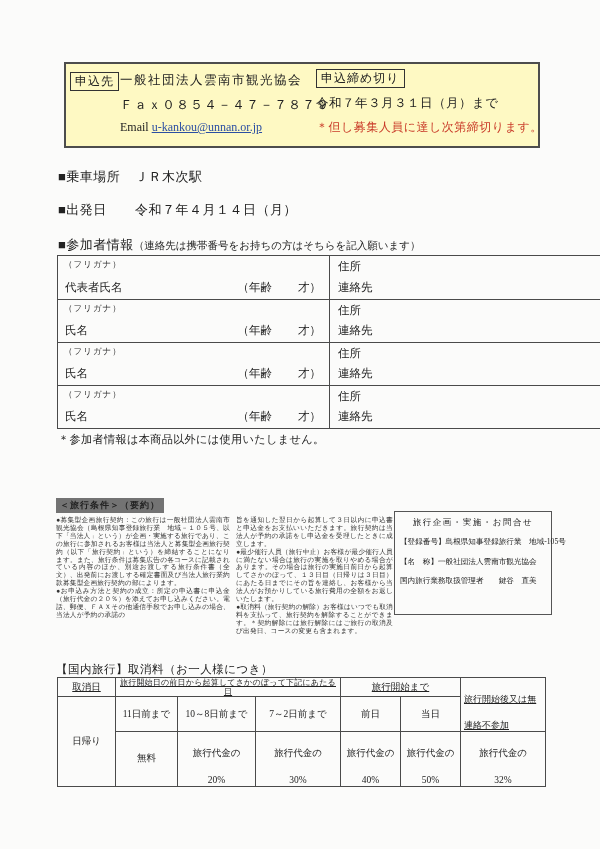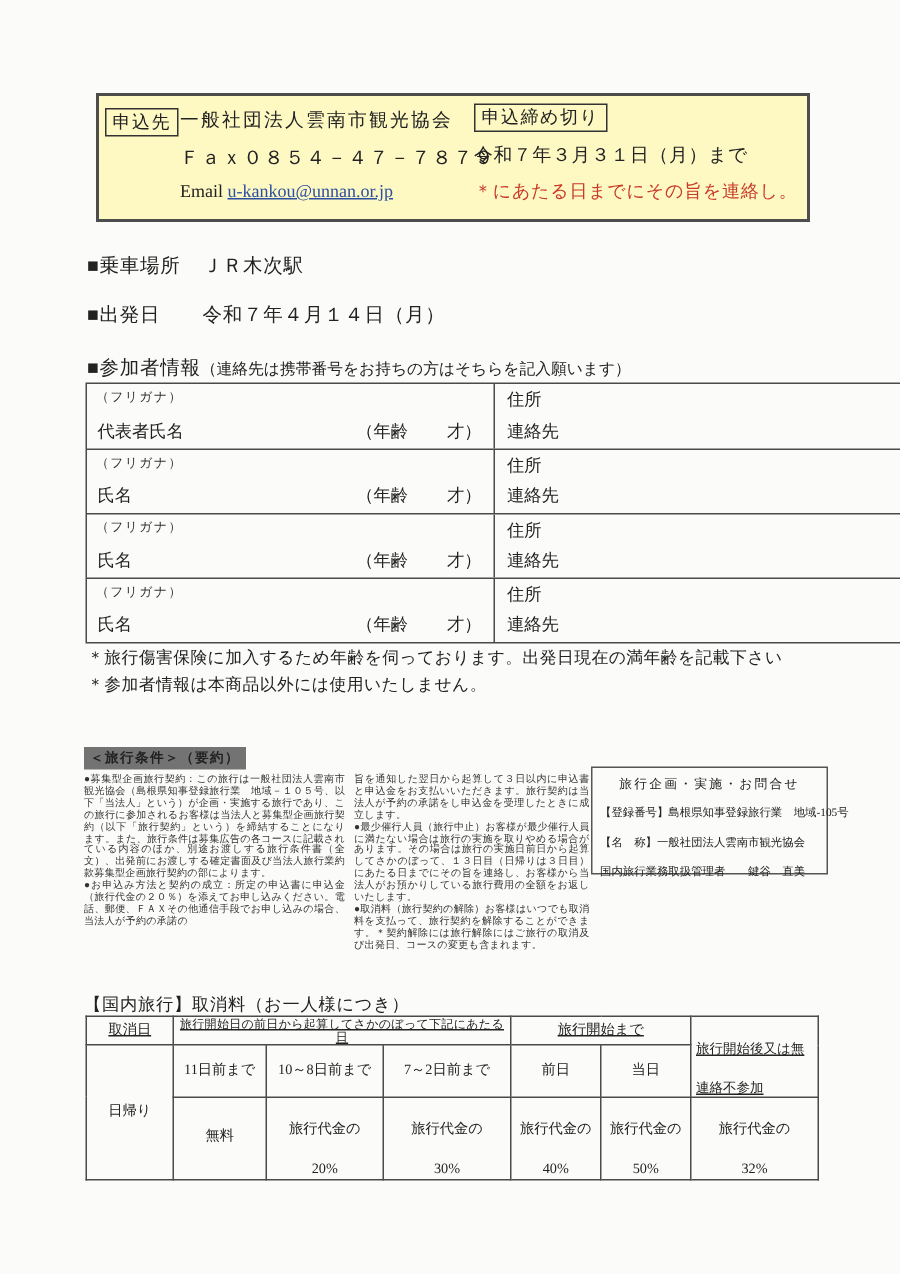--- a/index.html
+++ b/index.html
@@ -52,21 +52,21 @@
   .cond-head{
     left:56px;top:498px;font-size:9px;font-weight:bold;background:#737373;
     padding:1px 4px;letter-spacing:1px;white-space:nowrap;
   }
   .cond-col{font-size:6.7px;line-height:7.9px;color:#333;text-align:justify;letter-spacing:0.2px;}
   .cond-col p{margin:0;}
   .cond-col-1{left:56px;top:516px;width:174px;}
   .cond-col-2{left:236px;top:516px;width:157px;}
 
   .info-box{
-    left:394px;top:511px;width:158px;height:72px;
+    left:394px;top:511px;width:158px;height:104px;
     border:1px solid #555;box-sizing:border-box;
   }
   .info-box-title{text-align:center;margin-top:5px;font-size:8.5px;letter-spacing:1.5px;}
   .info-box-lines{margin:3px 0 0 5px;font-size:7.6px;line-height:19.5px;white-space:nowrap;}
   .info-box-lines div{white-space:nowrap;}
 
   
   .cancel-title{left:56px;top:662px;font-size:11.5px;letter-spacing:0.5px;white-space:nowrap;}
   .cancel-table{left:57px;top:677px;border-collapse:collapse;table-layout:fixed;}
   .cancel-table td{
@@ -85,21 +85,21 @@
 
 <div>
 
   <div class="abs apply-box">
     <span class="tag-box" style="left:4px;top:8px;">申込先</span>
     <span class="org">一般社団法人雲南市観光協会</span>
     <span class="fax">Ｆａｘ０８５４－４７－７８７９</span>
     <span class="email-row"><span>Email </span><span class="email-link">u-kankou@unnan.or.jp</span></span>
     <span class="tag-box" style="left:250px;top:5px;">申込締め切り</span>
     <span class="deadline">令和７年３月３１日（月）まで</span>
-    <span class="deadline-note">＊にあたる日までにその旨を連絡し。</span>
+    <span class="deadline-note">＊但し募集人員に達し次第締切ります。</span>
   </div>
 
   <div class="abs info-line" style="top:168px;">
     <span class="lab">■乗車場所</span><span>ＪＲ木次駅</span>
   </div>
   <div class="abs info-line" style="top:201px;">
     <span class="lab">■出発日</span><span>令和７年４月１４日（月）</span>
   </div>
   <div class="abs info-line" style="top:236px;">
     <span>■参加者情報</span><span class="sub-note">（連絡先は携帯番号をお持ちの方はそちらを記入願います）</span>
@@ -159,21 +159,20 @@
       </div>
       <div class="p-right">
         <span class="addr">住所</span>
         <span class="contact">連絡先</span>
       </div>
     </div>
 
   </div>
 
   <div class="abs notes">
-    <div>＊旅行傷害保険に加入するため年齢を伺っております。出発日現在の満年齢を記載下さい</div>
     <div>＊参加者情報は本商品以外には使用いたしません。</div>
   </div>
 
   <span class="abs cond-head">＜旅行条件＞（要約）</span>
 
   <div class="abs cond-col cond-col-1">
     <p>●募集型企画旅行契約：この旅行は一般社団法人雲南市観光協会（島根県知事登録旅行業　地域－１０５号、以下「当法人」という）が企画・実施する旅行であり、この旅行に参加されるお客様は当法人と募集型企画旅行契約（以下「旅行契約」という）を締結することになります。また、旅行条件は募集広告の各コースに記載されている内容のほか、別途お渡しする旅行条件書（全文）、出発前にお渡しする確定書面及び当法人旅行業約款募集型企画旅行契約の部によります。</p>
     <p>●お申込み方法と契約の成立：所定の申込書に申込金（旅行代金の２０％）を添えてお申し込みください。電話、郵便、ＦＡＸその他通信手段でお申し込みの場合、当法人が予約の承諾の</p>
   </div>
   <div class="abs cond-col cond-col-2">

